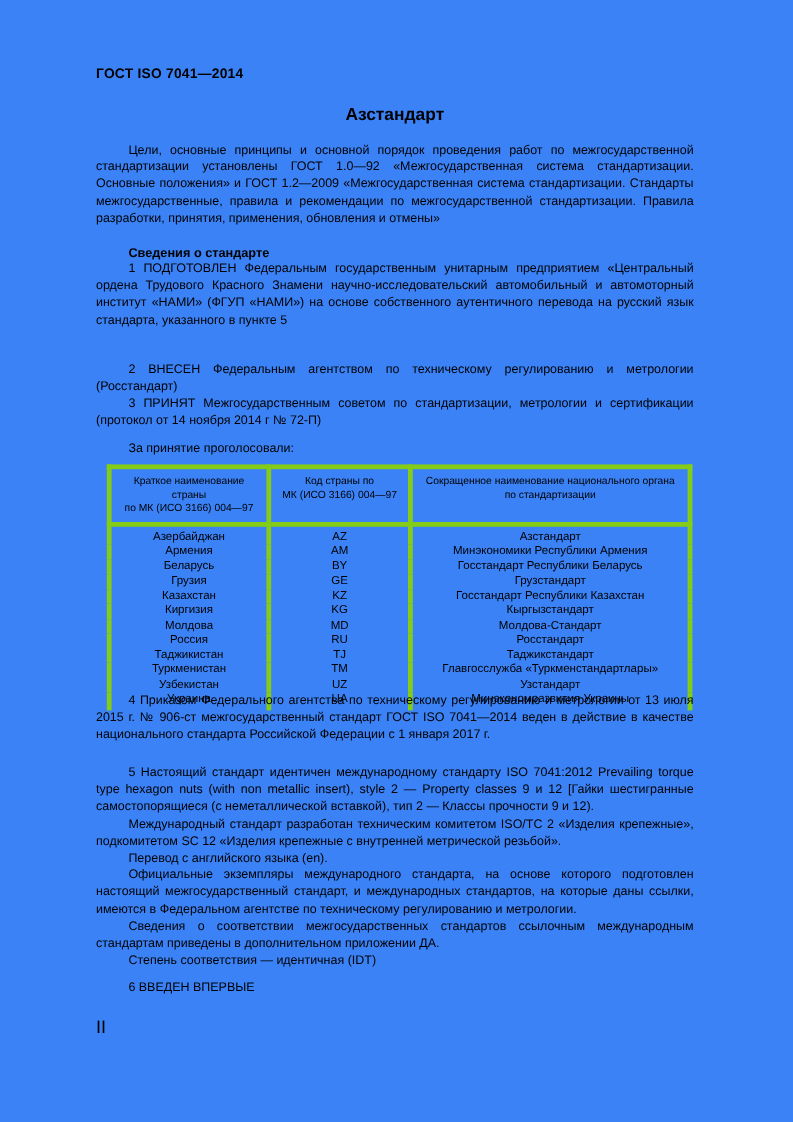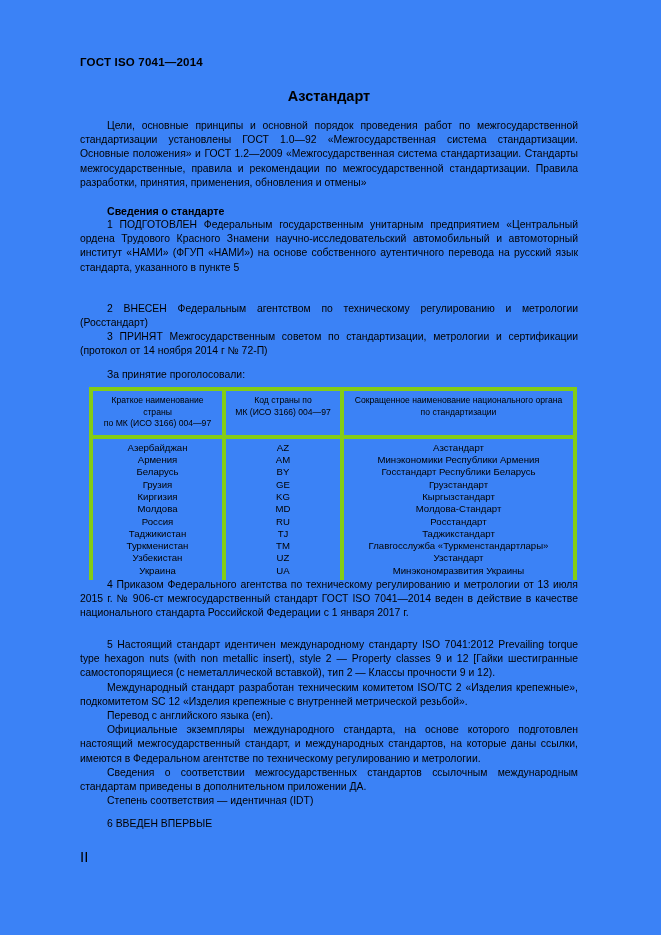--- a/index.html
+++ b/index.html
@@ -176,20 +176,25 @@
             <td class="c-name">Беларусь</td>
             <td class="c-code">BY</td>
             <td class="c-org">Госстандарт Республики Беларусь</td>
           </tr>
           <tr>
             <td class="c-name">Грузия</td>
             <td class="c-code">GE</td>
             <td class="c-org">Грузстандарт</td>
           </tr>
           <tr>
+            <td class="c-name">Казахстан</td>
+            <td class="c-code">KZ</td>
+            <td class="c-org">Госстандарт Республики Казахстан</td>
+          </tr>
+          <tr>
             <td class="c-name">Киргизия</td>
             <td class="c-code">KG</td>
             <td class="c-org">Кыргызстандарт</td>
           </tr>
           <tr>
             <td class="c-name">Молдова</td>
             <td class="c-code">MD</td>
             <td class="c-org">Молдова-Стандарт</td>
           </tr>
           <tr>

